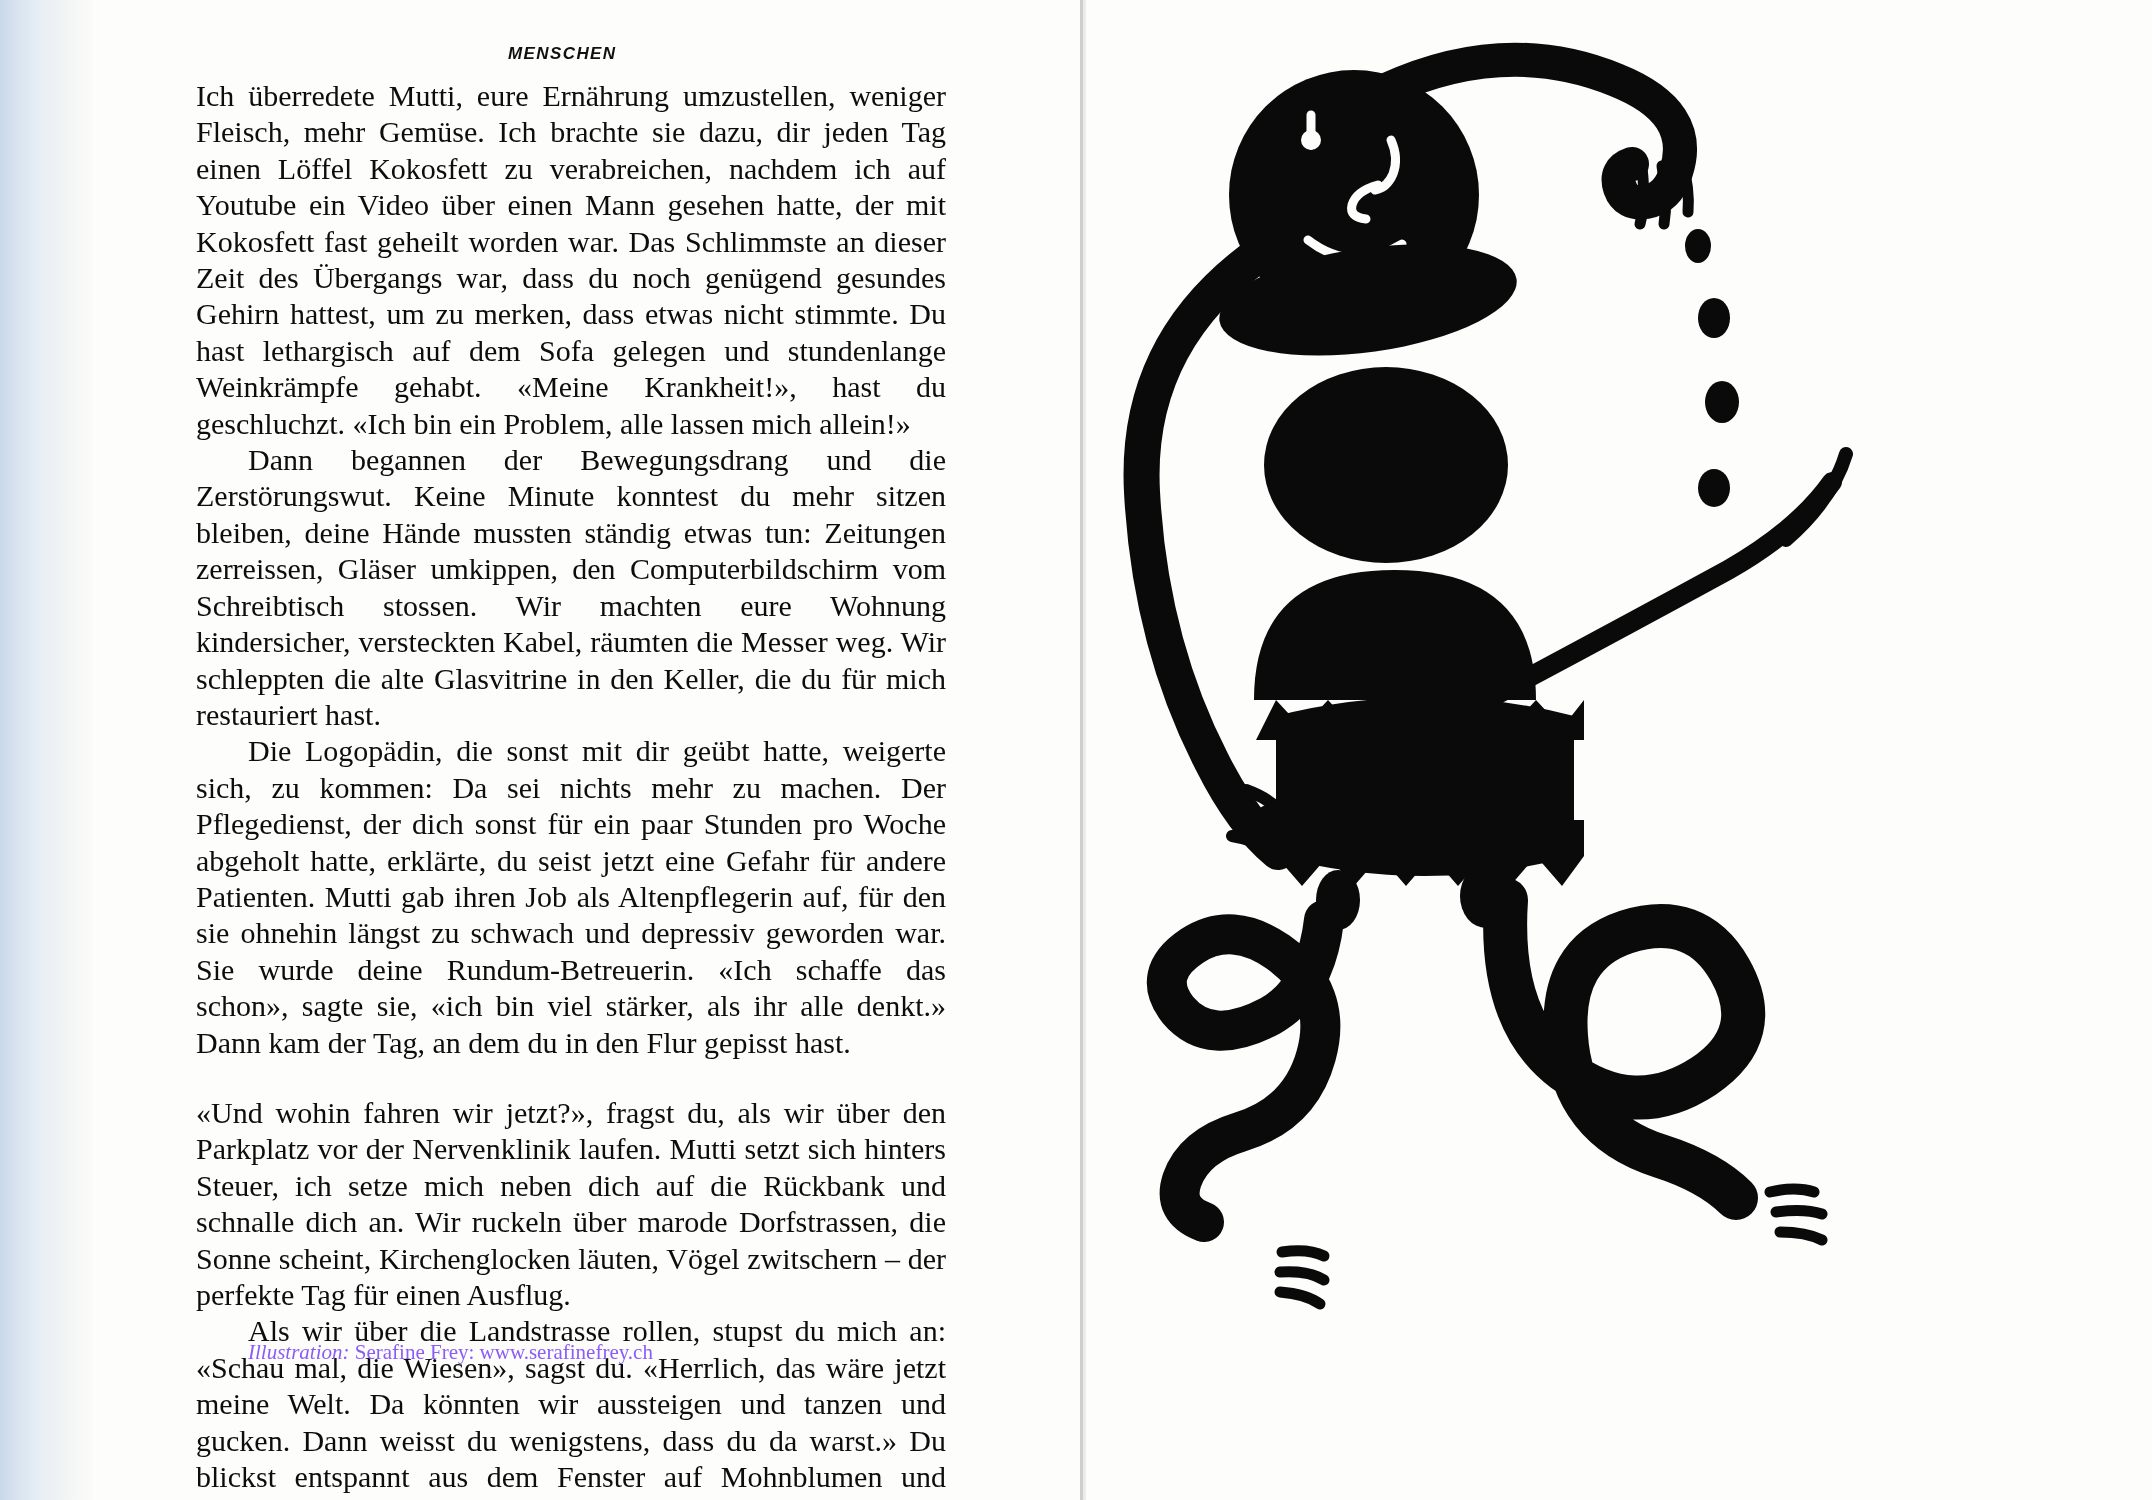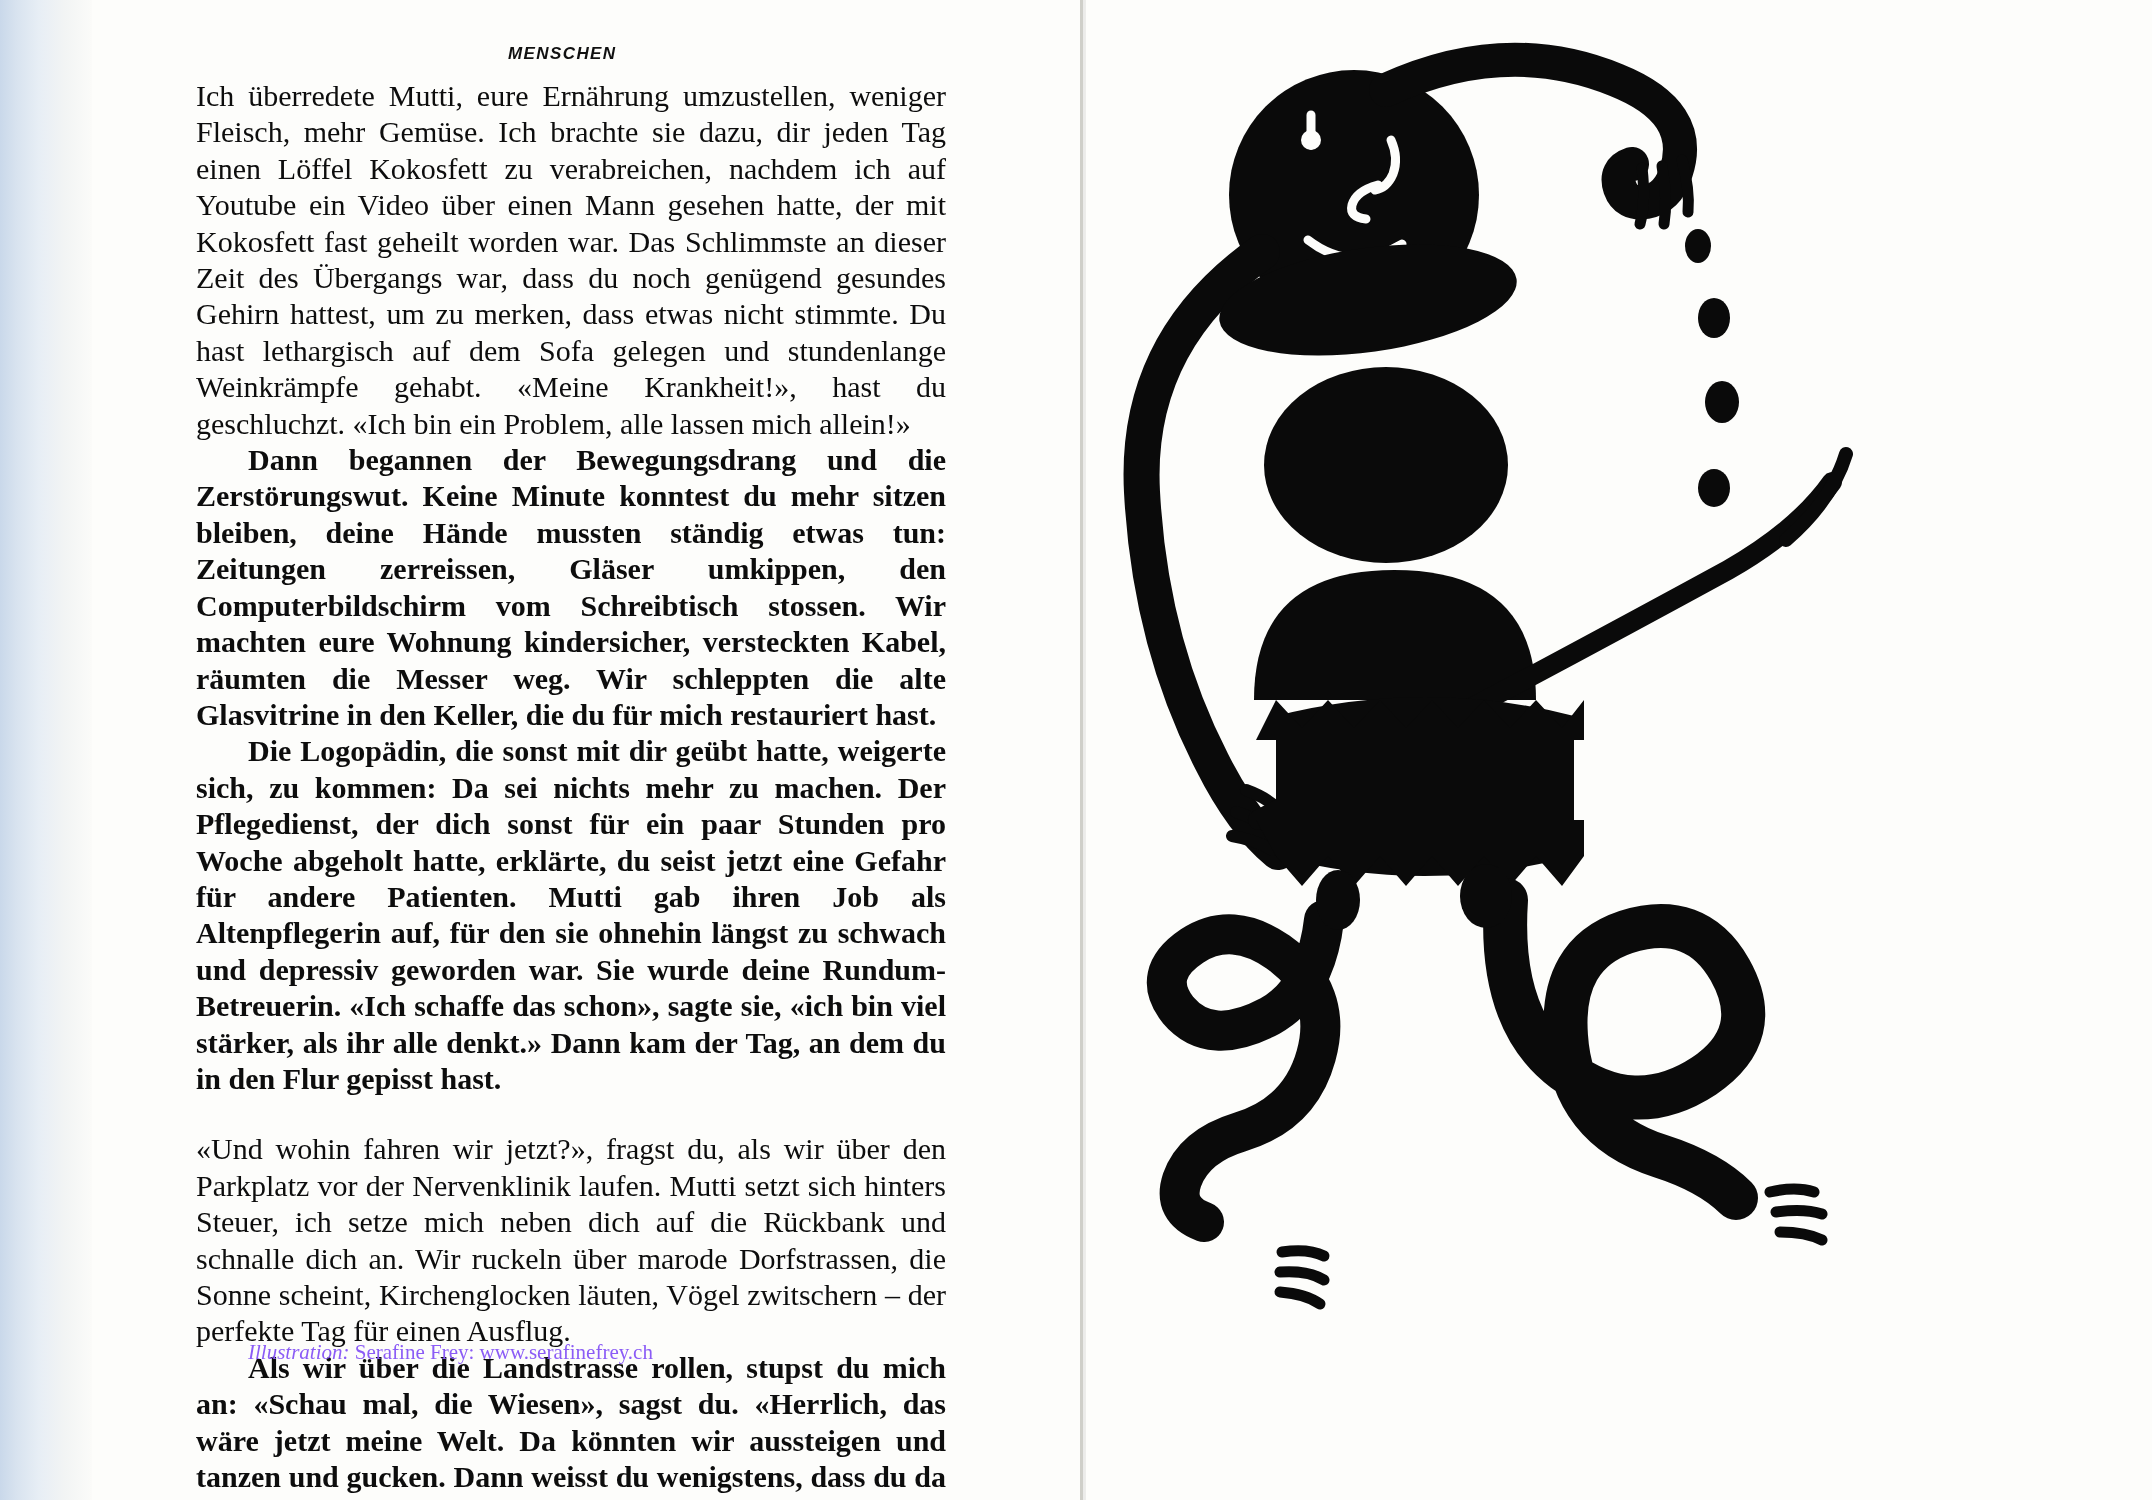--- a/index.html
+++ b/index.html
@@ -63,21 +63,20 @@
     margin: 0;
     font-size: 30px;
     line-height: 36.4px;
     color: #0d0d0d;
     text-align: justify;
     -webkit-hyphens: auto;
     hyphens: auto;
   }
   .textcol p.indent {
     text-indent: 52px;
-    font-weight: bold;
   }
   .gap {
     height: 34px;
   }
   .credit {
     position: absolute;
     left: 248px;
     top: 1340px;
     font-size: 21px;
     color: #8b5cf6;

